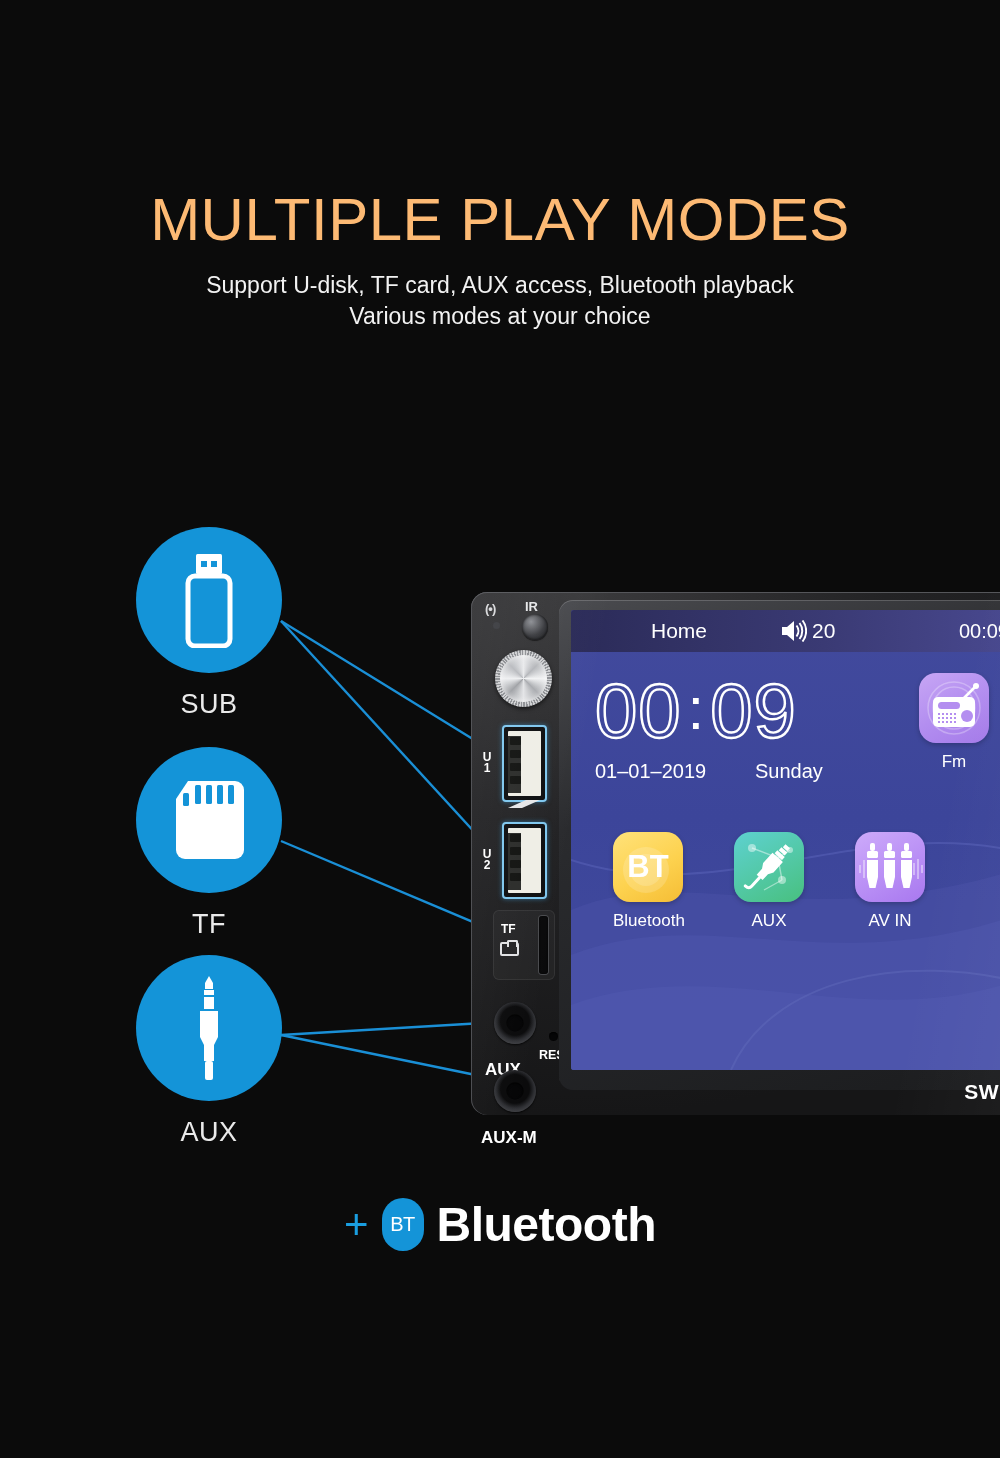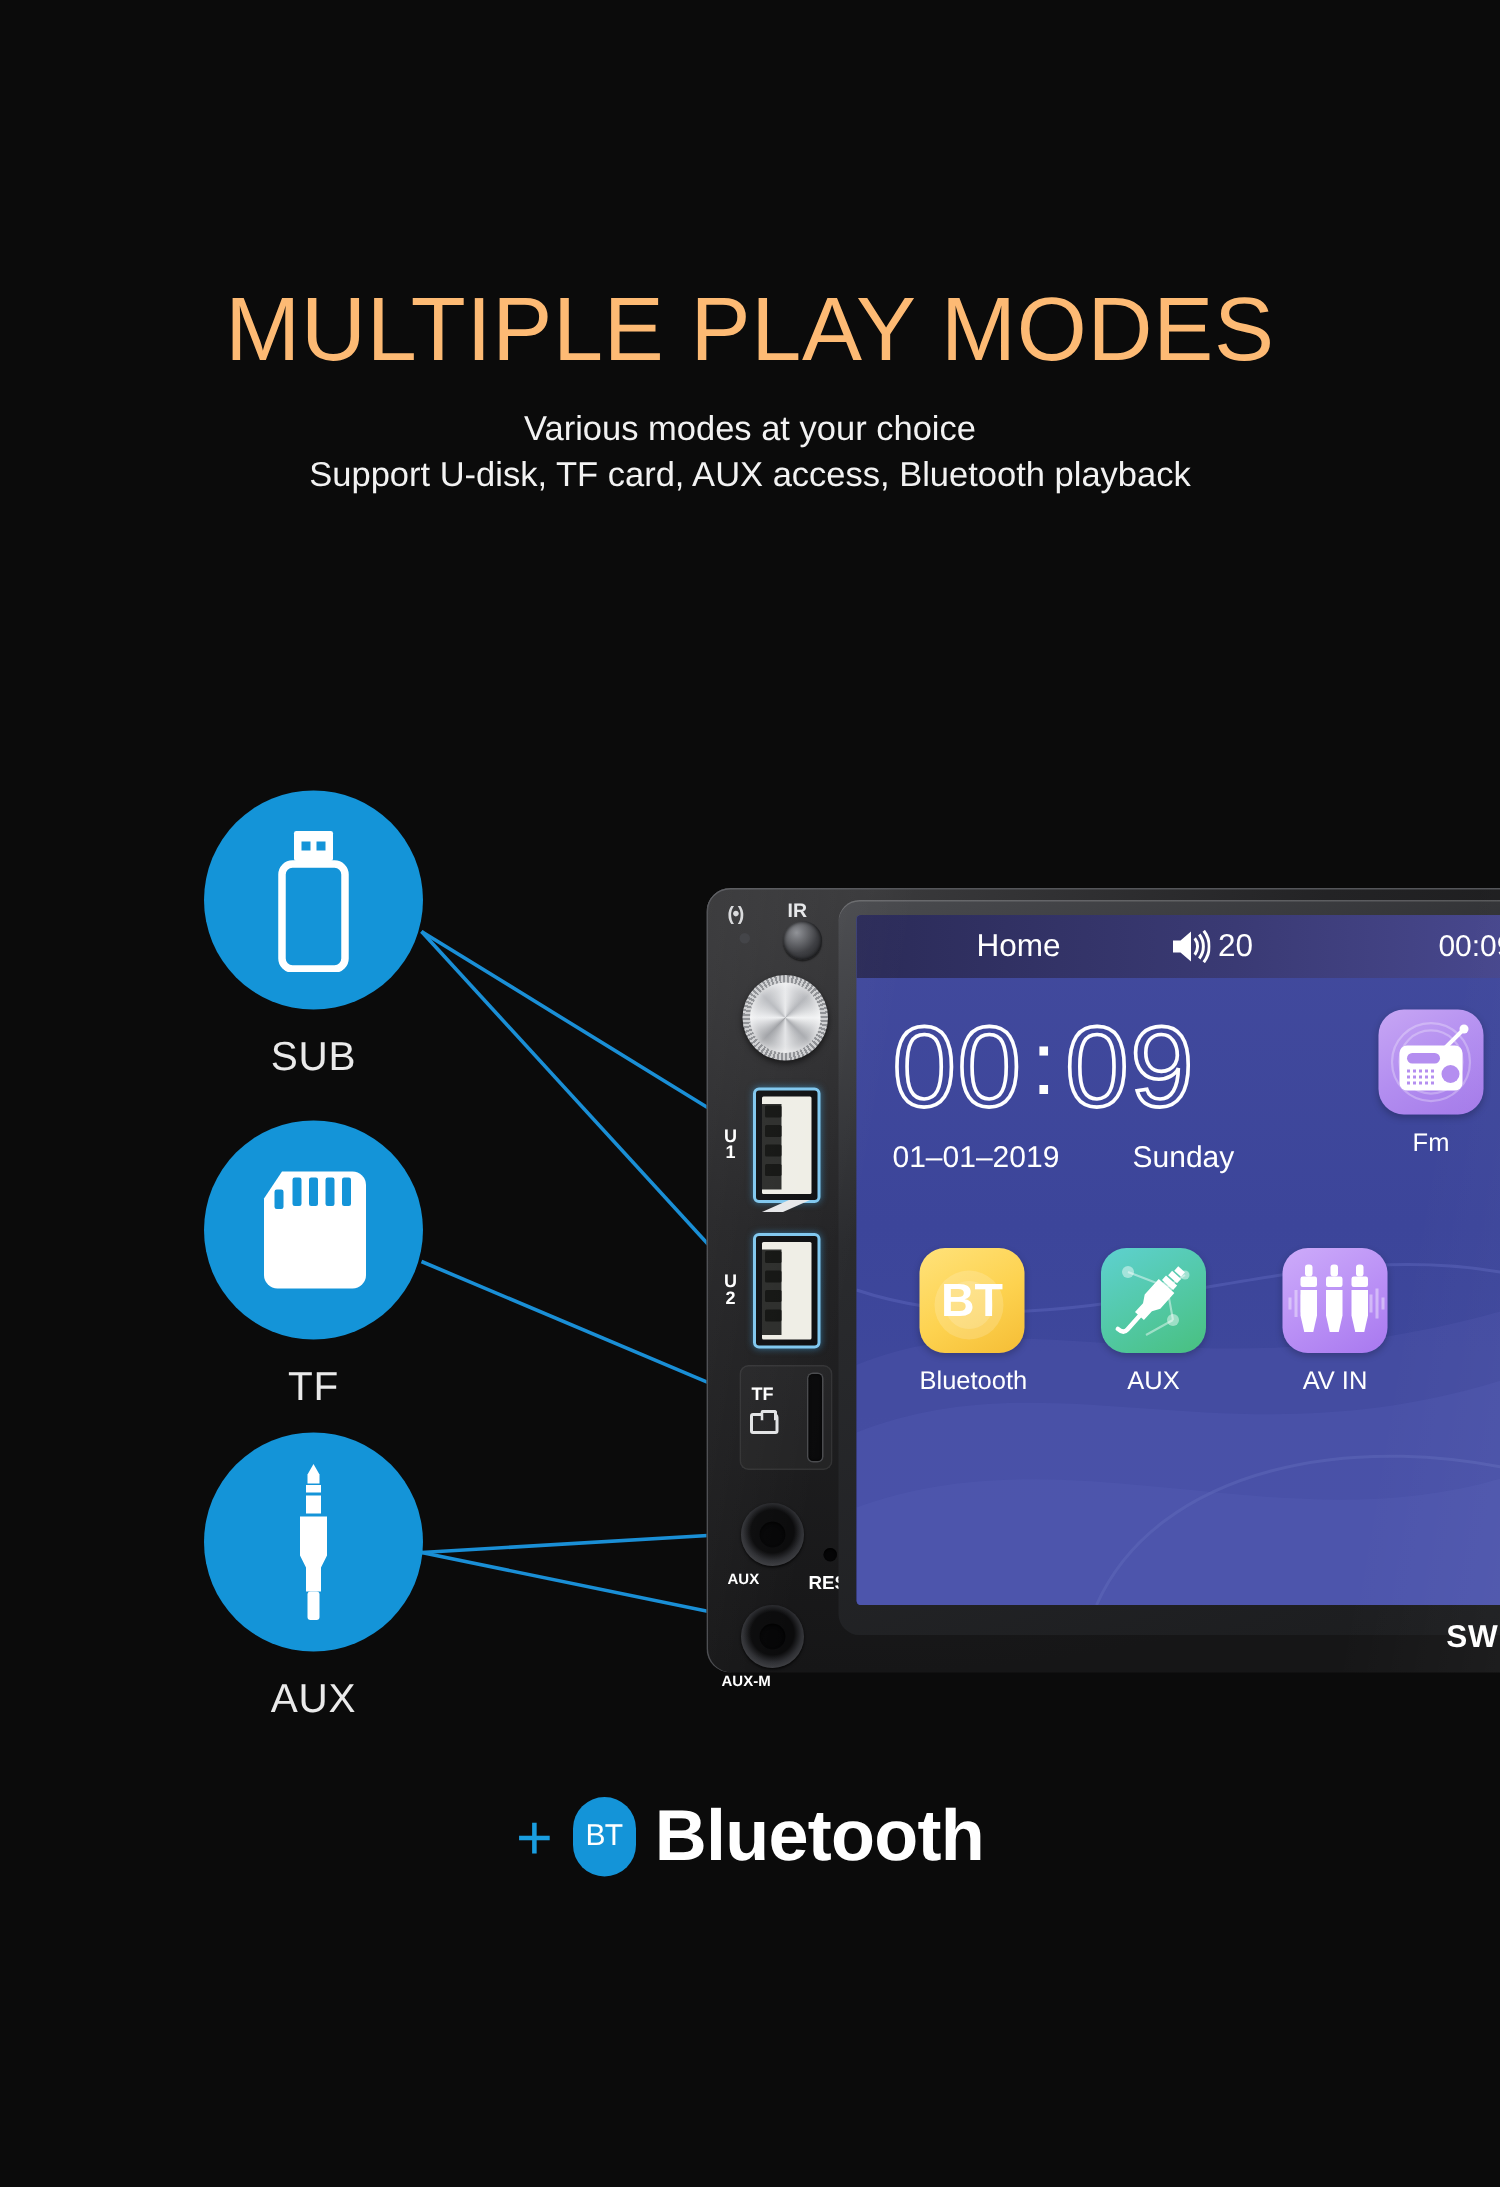--- a/index.html
+++ b/index.html
@@ -115,21 +115,21 @@
               border-bottom:none; border-radius:2px 2px 0 0; }
 
   .jack { position:absolute; left:23px; width:42px; height:42px; border-radius:50%;
           background:radial-gradient(circle at 50% 45%,#0b0b0c 0%,#0b0b0c 46%,#2e2f33 62%,#47484c 80%,#17181a 100%);
           box-shadow:0 1px 2px rgba(0,0,0,.8); }
   .jack:after{ content:""; position:absolute; left:50%; top:50%;
           transform:translate(-50%,-50%); width:17px; height:17px;
           border-radius:50%; background:#050506; box-shadow:inset 0 1px 2px #000; }
   #jack-aux { top:410px; }
   #jack-auxm { top:478px; }
-  .jack-lab { position:absolute; left:14px; color:#fff; font-size:10px; font-weight:700; }
+  .jack-lab { position:absolute; left:14px; color:#fff; font-size:17px; font-weight:700;margin-top:12px; }
   #lab-aux { top:456px; }
   #lab-auxm { top:524px; left:10px; }
   .res-dot { position:absolute; left:78px; top:440px; width:9px; height:9px;
              border-radius:50%; background:#050506; box-shadow:inset 0 1px 1px #000; }
   .res-lab { position:absolute; left:68px; top:456px; color:#fff;
              font-size:12.5px; font-weight:700; }
 
   
   #bezel { position:absolute; left:88px; top:8px; width:472px; height:490px;
            border-radius:14px 0 0 14px;
@@ -187,22 +187,22 @@
   #btfoot .pill { width:42px; height:53px; border-radius:21px; background:#1494d8;
                   display:flex; align-items:center; justify-content:center; }
   #btfoot .pill span { color:#fff; font-size:20px; letter-spacing:-.5px; }
   #btfoot .word { color:#fff; font-size:48px; font-weight:700; letter-spacing:-.5px; }
 </style>
 </head>
 <body>
 
 <div id="headline">MULTIPLE PLAY MODES</div>
 <div id="subline">
+  <div>Support U-disk, TF card, AUX access, Bluetooth playback</div>
   <div>Various modes at your choice</div>
-  <div>Support U-disk, TF card, AUX access, Bluetooth playback</div>
 </div>
 
 <svg id="wires" viewBox="0 0 1000 1458">
   <g stroke="#1a8fd6" stroke-width="2.4" fill="none">
     <line x1="281" y1="621" x2="489" y2="749"></line>
     <line x1="281" y1="621" x2="489" y2="848"></line>
     <line x1="281" y1="841" x2="525" y2="944"></line>
     <line x1="281" y1="1035" x2="500" y2="1022"></line>
     <line x1="281" y1="1035" x2="500" y2="1080"></line>
   </g>

